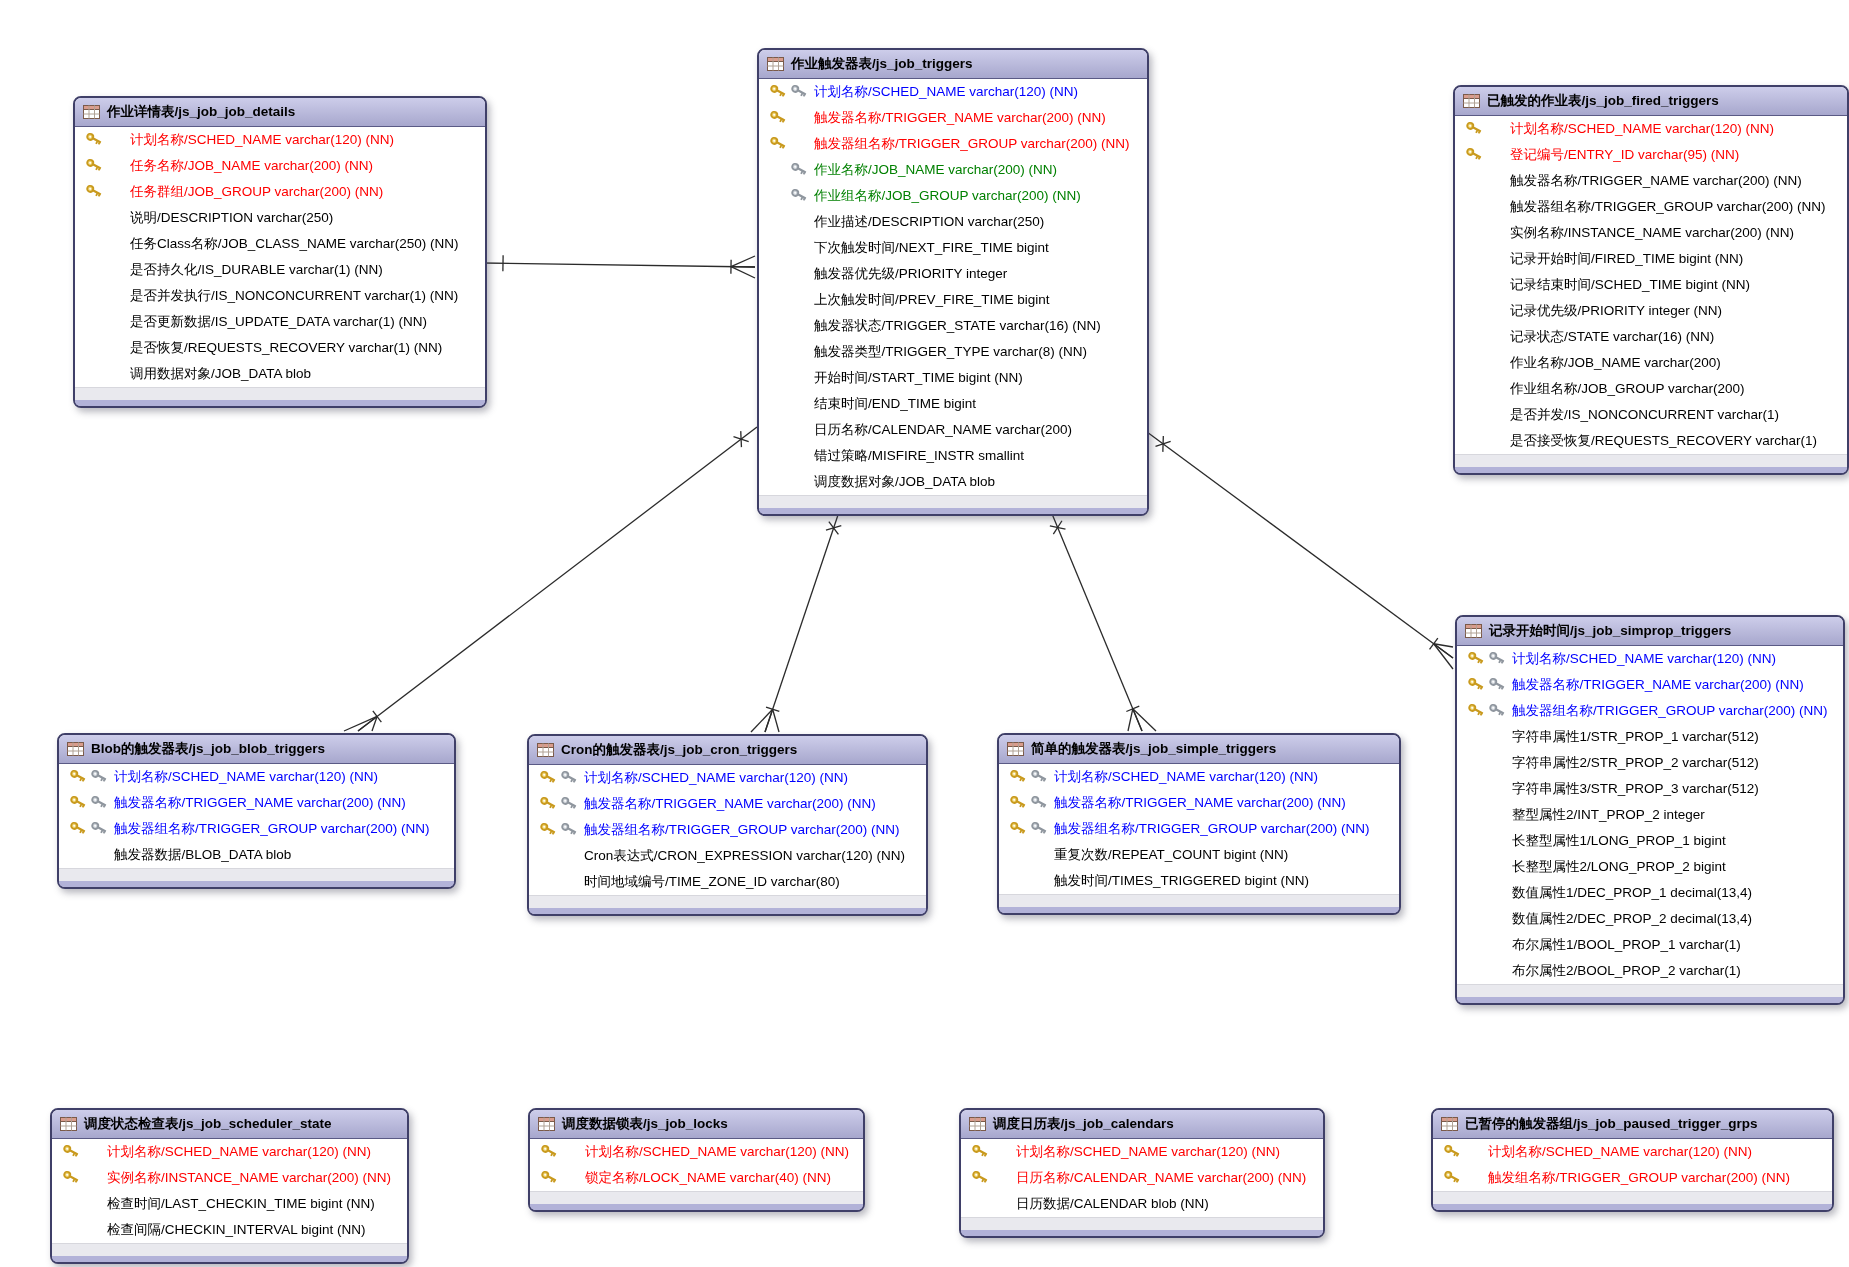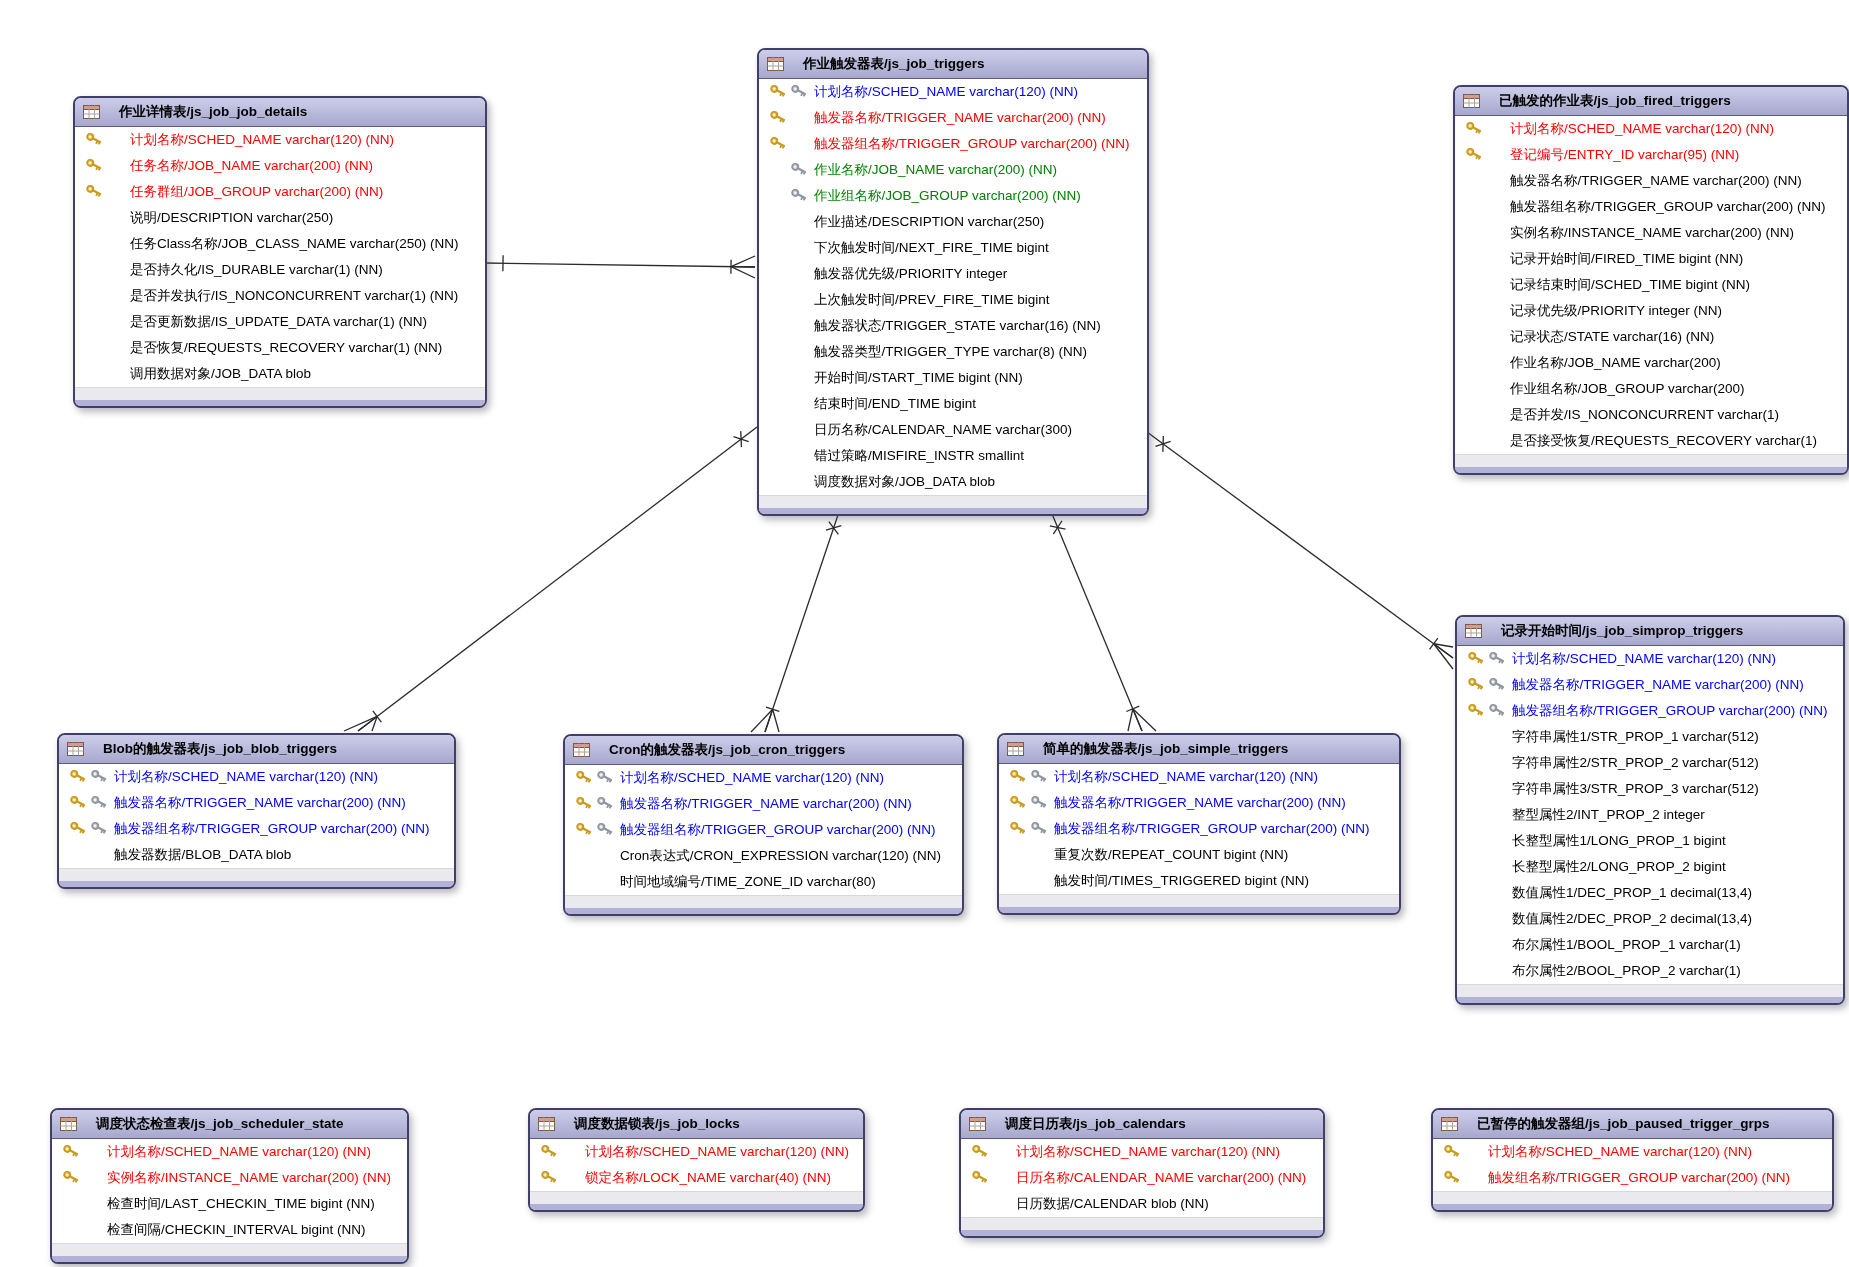--- a/index.html
+++ b/index.html
@@ -1,21 +1,21 @@
 <!DOCTYPE html>
 <html><head>
 <meta charset="utf-8">
 <style>
   html,body{margin:0;padding:0;background:#ffffff;}
   #canvas{position:relative;width:1849px;height:1267px;background:#ffffff;overflow:hidden;
           font-family:"Liberation Sans","DejaVu Sans",sans-serif;}
   #rel-svg{position:absolute;left:0;top:0;width:1849px;height:1267px;z-index:0;}
   .tbl{position:absolute;z-index:1;border:2px solid #3f3f68;border-radius:8px;background:#ffffff;
        box-shadow:3px 4px 7px rgba(70,70,90,.38);}
-  .tbl-header{display:flex;align-items:center;gap:19px;height:28px;
+  .tbl-header{display:flex;align-items:center;gap:7px;height:28px;
        background:linear-gradient(#cdcdea,#a7a7cd);border-bottom:1px solid #5a5a85;
        border-radius:6px 6px 0 0;padding:0 8px;font-weight:bold;font-size:13.5px;color:#000;
        white-space:nowrap;}
   .tbl-body{background:#fff;}
   .tbl-row{display:flex;align-items:center;height:26px;padding-left:8px;font-size:13.5px;
        white-space:nowrap;}
   .key-cell{flex:0 0 21px;width:21px;height:18px;display:flex;align-items:center;justify-content:center;}
   .row-label{margin-left:5px;}
   .f-pk{color:#ff0000;}
   .f-pkfk{color:#0000ff;}
@@ -304,21 +304,21 @@
             <span class="row-label f-normal">开始时间/START_TIME bigint (NN)</span>
           </div>
           <div class="tbl-row">
             <span class="key-cell"></span>
             <span class="key-cell"></span>
             <span class="row-label f-normal">结束时间/END_TIME bigint</span>
           </div>
           <div class="tbl-row">
             <span class="key-cell"></span>
             <span class="key-cell"></span>
-            <span class="row-label f-normal">日历名称/CALENDAR_NAME varchar(300)</span>
+            <span class="row-label f-normal">日历名称/CALENDAR_NAME varchar(200)</span>
           </div>
           <div class="tbl-row">
             <span class="key-cell"></span>
             <span class="key-cell"></span>
             <span class="row-label f-normal">错过策略/MISFIRE_INSTR smallint</span>
           </div>
           <div class="tbl-row">
             <span class="key-cell"></span>
             <span class="key-cell"></span>
             <span class="row-label f-normal">调度数据对象/JOB_DATA blob</span>
@@ -658,21 +658,21 @@
           </div>
           <div class="tbl-row">
             <span class="key-cell"></span>
             <span class="key-cell"></span>
             <span class="row-label f-normal">触发器数据/BLOB_DATA blob</span>
           </div>
         </div>
         <div class="tbl-footer"></div>
         <div class="tbl-bottom"></div>
       </div>
-      <div class="tbl" style="left: 527px; top: 734px; width: 397px; margin-left: 36px;">
+      <div class="tbl" style="left: 527px; top: 734px; width: 397px;">
         <div class="tbl-header">
           <svg width="17" height="14" viewBox="0 0 17 14">
             <rect x="0.5" y="0.5" width="16" height="13" fill="#ffffff" stroke="#7a5a4a"></rect>
             <rect x="0.5" y="0.5" width="16" height="4" fill="#d99c8c" stroke="#7a5a4a"></rect>
             <line x1="6" y1="0.5" x2="6" y2="13.5" stroke="#b0a295"></line>
             <line x1="11.5" y1="0.5" x2="11.5" y2="13.5" stroke="#b0a295"></line>
             <line x1="0.5" y1="9" x2="16.5" y2="9" stroke="#b0a295"></line>
           </svg>
           <span>Cron的触发器表/js_job_cron_triggers</span>
         </div>

